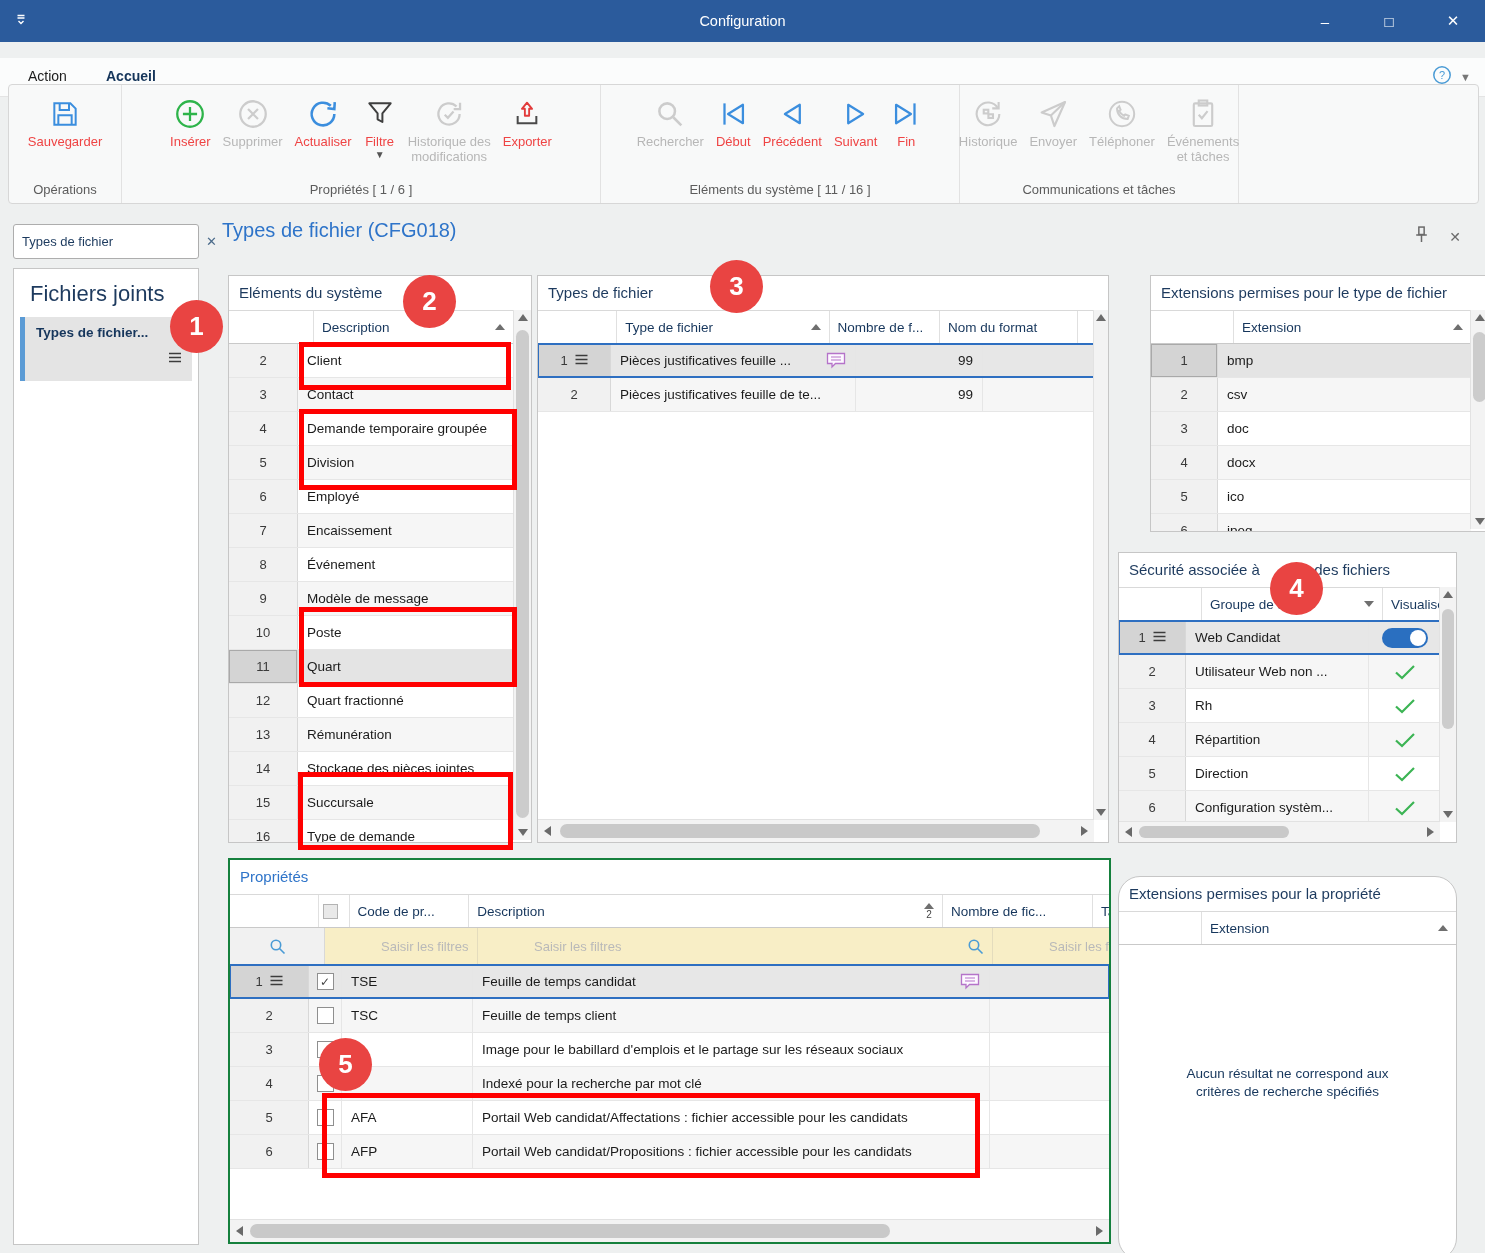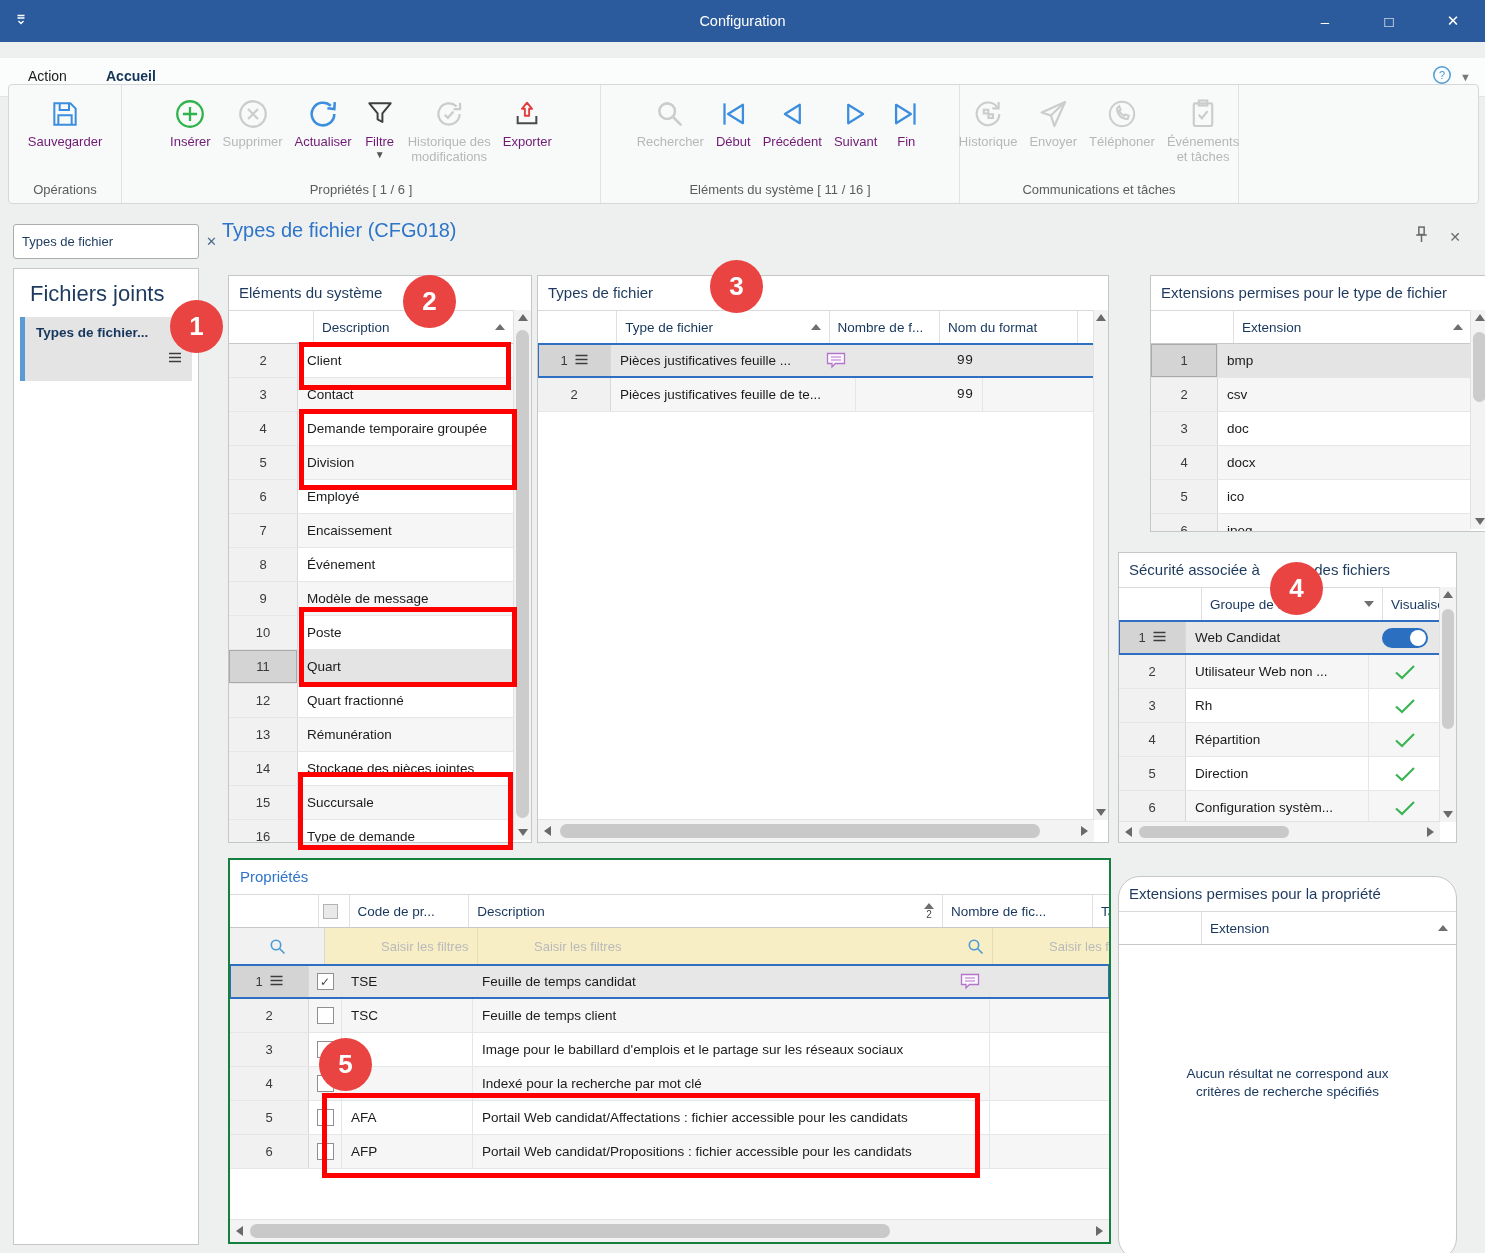--- a/index.html
+++ b/index.html
@@ -21,21 +21,21 @@
   .mtab.active::after{content:"";position:absolute;left:2px;right:2px;bottom:-7px;height:3px;background:#2e6fc1;}
   #help-area{position:absolute;right:14px;top:7px;display:flex;align-items:center;gap:8px;}
   .chev{color:#777;font-size:11px;}
 
   
   #ribbon{left:8px;top:84px;width:1469px;height:118px;background:#f8f9f9;border:1px solid #d7d7d7;border-radius:4px;display:flex;}
   .rgroup{position:relative;border-right:1px solid #e2e2e2;display:flex;justify-content:center;align-items:flex-start;padding-top:8px;}
   .rgroup:last-child{border-right:none;flex:1;}
   .glabel{position:absolute;bottom:6px;left:0;right:0;text-align:center;font-size:13px;color:#5c5c5c;white-space:nowrap;}
   .rbtn{display:flex;flex-direction:column;align-items:center;gap:2px;padding:2px 6px;}
-  .rlabel{font-size:13px;color:#701a75;text-align:center;line-height:1.15;white-space:pre-line;}
+  .rlabel{font-size:13px;color:#ef4444;text-align:center;line-height:1.15;white-space:pre-line;}
   .rbtn.disabled .rlabel{color:#b7b7b7;}
   .ricon{height:38px;display:flex;align-items:center;justify-content:center;}
   .fchev{font-size:10px;color:#555;line-height:5px;}
 
   
   #sidebar-search{left:13px;top:224px;width:184px;height:33px;background:#fff;border:1px solid #adadad;border-radius:3px;display:flex;align-items:center;}
   #sidebar-search input{flex:1;border:none;outline:none;font-size:13px;color:#1c3a5e;padding:0 8px;background:transparent;font-family:inherit;}
   #sidebar-search .clear{width:26px;text-align:center;color:#4a6a8a;font-size:13px;}
   #sidebar-panel{left:13px;top:268px;width:184px;height:975px;background:#fff;border:1px solid #c6c6c6;}
   #sidebar-heading{margin:12px 0 10px 16px;font-size:22px;color:#1d3a5e;font-weight:500;}
@@ -59,21 +59,21 @@
   .tri-up{width:0;height:0;border-left:5px solid transparent;border-right:5px solid transparent;border-bottom:6px solid #6f6f6f;}
   .tri-down{width:0;height:0;border-left:5px solid transparent;border-right:5px solid transparent;border-top:6px solid #6f6f6f;}
   .sort-r{margin-left:auto;}
   .sort2{margin-left:auto;display:flex;flex-direction:column;align-items:center;line-height:1;}
   .sort2 .n2{font-size:10px;color:#444;margin-top:1px;}
 
   .trow{display:flex;height:33px;background:#fff;border-bottom:1px solid #e6e6e6;position:relative;}
   .trow.alt{background:#f6f6f6;}
   .ncell{background:#f1f1f1;border-right:1px solid #d8d8d8;color:#3a3a3a;display:flex;align-items:center;justify-content:center;gap:7px;font-size:13px;flex:none;}
   .cell{display:flex;align-items:center;padding:0 9px;font-size:13.5px;color:#1b1b1b;border-right:1px solid #e6e6e6;overflow:hidden;white-space:nowrap;flex:none;}
-  .cell.num{justify-content:flex-end;font-family:Liberation Mono, monospace;}
+  .cell.num{justify-content:flex-end;}
   .cell.centered{justify-content:center;}
   .growfill{flex:1;border-right:none;}
   .trow.cur{background:#e4e4e4;}
   .trow.cur .ncell{background:#d4d4d4;box-shadow:inset 0 0 0 1px #a9a9a9;}
   .trow.sel{background:#e7e7e7;}
   .trow.sel .ncell{background:#d4d4d4;}
   .trow.sel::after{content:"";position:absolute;inset:-1px;border:2px solid #2e6fc1;pointer-events:none;}
   .mini-menu{display:none;}
   .trow.menu .mini-menu, .sitem .mini-menu{display:block;}
   .comment-icon{display:none;margin-left:auto;}

